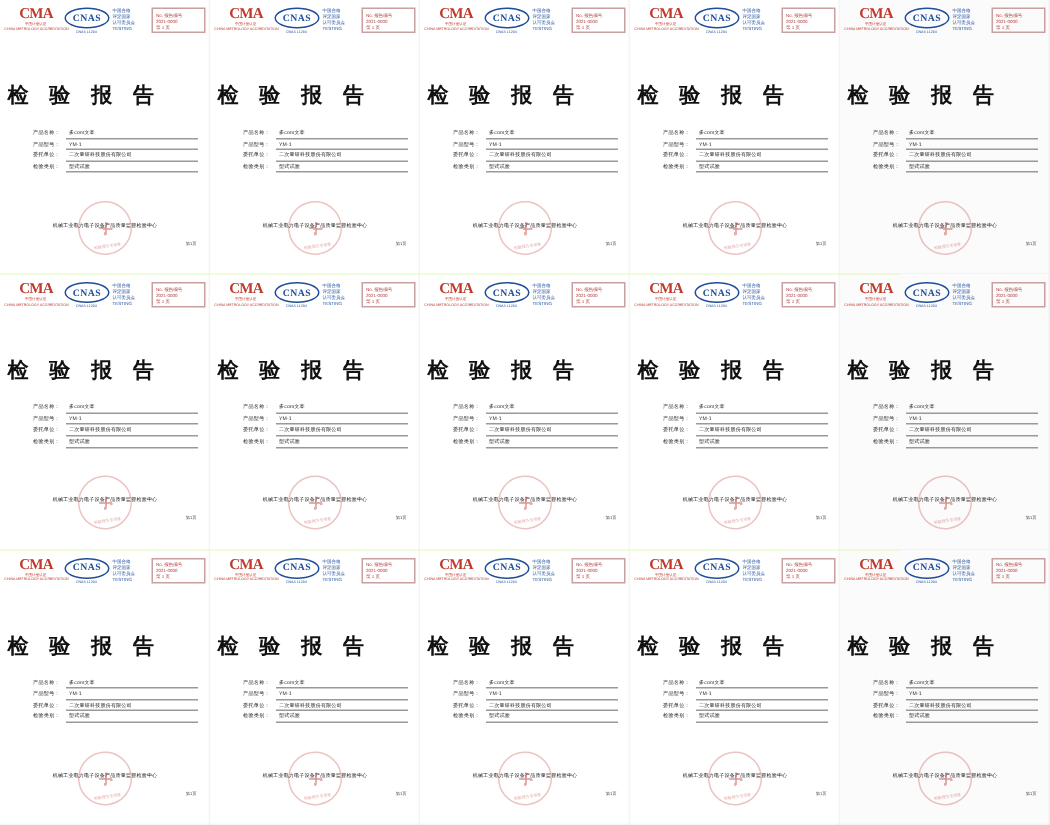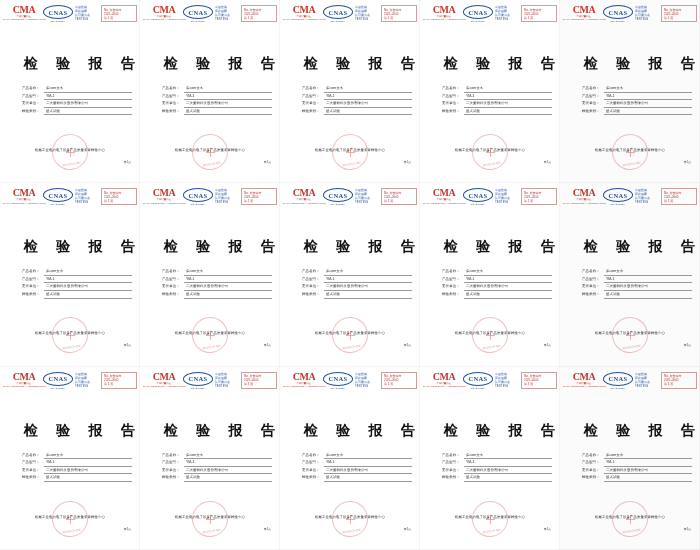--- a/index.html
+++ b/index.html
@@ -136,22 +136,22 @@
     color: #b03a3a;
     white-space: nowrap;
   }
 
   
   .title {
     position: absolute;
     top: 55px;
     left: 0;
     width: 100%;
-    text-align: right;
-    font-family: Liberation Mono, monospace;
+    text-align: left;
+    font-family: Liberation Sans, sans-serif;
     font-size: 14px;
     font-weight: bold;
     letter-spacing: 5px;
     text-indent: 5px;
     color: #111111;
   }
 
   
   .fields {
     position: absolute;

